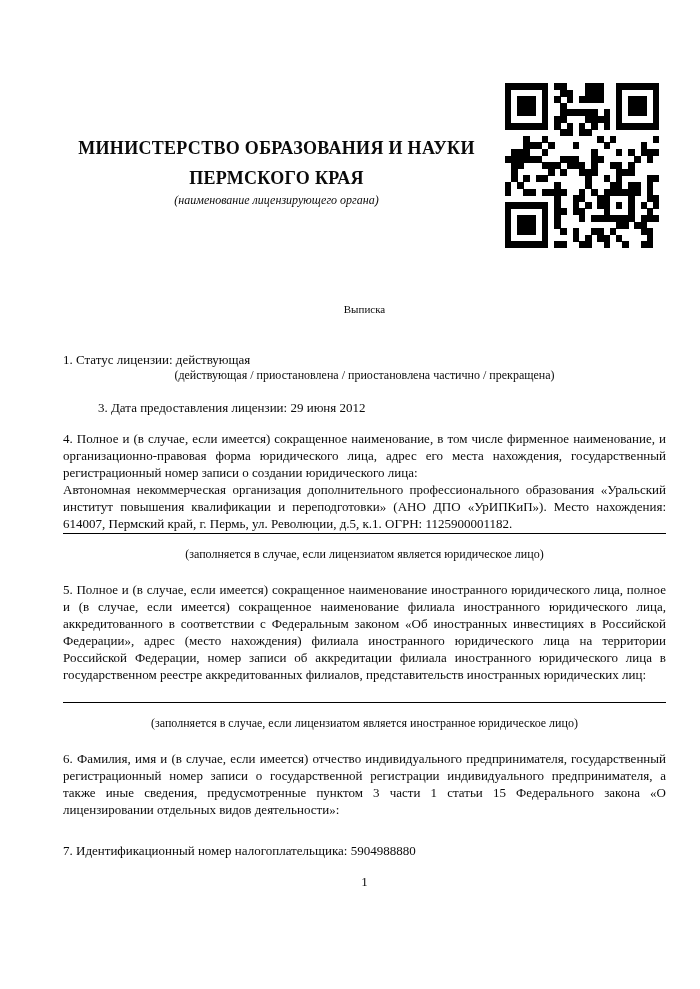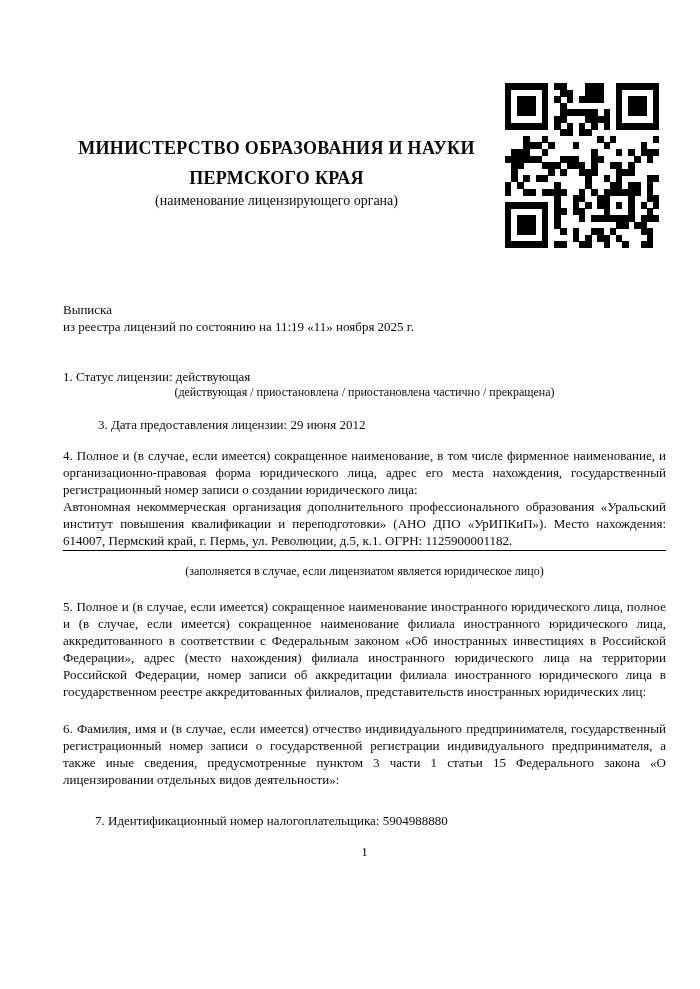--- a/index.html
+++ b/index.html
@@ -26,37 +26,39 @@
     width: 427px;
     text-align: center;
   }
   .ministry-line {
     font-size: 18px;
     font-weight: bold;
     line-height: 30px;
     letter-spacing: 0.3px;
   }
   .header-caption {
-    font-size: 14px;
+    font-size: 12px;
     line-height: 13px;
     margin-top: 1px;
+    font-style: italic;
   }
   .qr {
     position: absolute;
     top: 83px;
     left: 505px;
     width: 154px;
     height: 165px;
   }
   .qr svg { display: block; width: 100%; height: 100%; }
 
   
   .doc-title {
     margin-top: 94px;
-    font-size: 13px;
+    text-align: center;
+    font-size: 11px;
     line-height: 17px;
   }
 
   
   .para {
     font-size: 13px;
     line-height: 17px;
   }
   .statute, .value { text-align: justify; }
   .sub-caption {
@@ -71,21 +73,21 @@
   .p1 { margin-top: 33px; }
   .p1 .sub-caption { margin-top: 1px; }
   .p2 { margin-top: 18px; }
   .p3 { margin-top: 17px; margin-left: 35px; }
   .p4 { margin-top: 14px; }
   .p4 .rule-caption { margin-top: 1px; }
   .p5 { margin-top: 20px; }
   .p5 .rule-caption { margin-top: 19px; }
   .p6 { margin-top: 20px; }
   .p6 .rule-caption { margin-top: 12px; }
-  .p7 { margin-top: 24px; margin-left: 32px; }
+  .p7 { margin-top: 24px; }
 
   
   .page-number {
     margin-top: 14px;
     text-align: center;
     font-size: 13px;
     line-height: 17px;
   }
 </style>
 </head>
@@ -389,39 +391,39 @@
   </div>
 
   <div class="header-text">
     <div class="ministry-line">МИНИСТЕРСТВО ОБРАЗОВАНИЯ И НАУКИ</div>
     <div class="ministry-line">ПЕРМСКОГО КРАЯ</div>
     <div class="header-caption">(наименование лицензирующего органа)</div>
   </div>
 
   <div class="doc-title">
     <div>Выписка</div>
-    <div>из реестра лицензий по состоянию на 11:19 «11» ноября 2025 г.</div>
   </div>
 
   <div class="para p1">
     <div>1. Статус лицензии: действующая</div>
     <div class="sub-caption">(действующая / приостановлена / приостановлена частично / прекращена)</div>
   </div>
 
 
   <div class="para p3">3. Дата предоставления лицензии: 29 июня 2012</div>
 
   <div class="para p4">
     <div class="statute">4. Полное и (в случае, если имеется) сокращенное наименование, в том числе фирменное наименование, и организационно-правовая форма юридического лица, адрес его места нахождения, государственный регистрационный номер записи о создании юридического лица:</div>
     <div class="value">Автономная некоммерческая организация дополнительного профессионального образования «Уральский институт повышения квалификации и переподготовки» (АНО ДПО «УрИПКиП»). Место нахождения: 614007, Пермский край, г. Пермь, ул. Революции, д.5, к.1. ОГРН: 1125900001182.</div>
     <div class="sub-caption rule-caption">(заполняется в случае, если лицензиатом является юридическое лицо)</div>
   </div>
 
   <div class="para p5">
     <div class="statute">5. Полное и (в случае, если имеется) сокращенное наименование иностранного юридического лица, полное и (в случае, если имеется) сокращенное наименование филиала иностранного юридического лица, аккредитованного в соответствии с Федеральным законом «Об иностранных инвестициях в Российской Федерации», адрес (место нахождения) филиала иностранного юридического лица на территории Российской Федерации, номер записи об аккредитации филиала иностранного юридического лица в государственном реестре аккредитованных филиалов, представительств иностранных юридических лиц:</div>
+    <div class="sub-caption rule-caption">(заполняется в случае, если лицензиатом является иностранное юридическое лицо)</div>
   </div>
 
   <div class="para p6">
     <div class="statute">6. Фамилия, имя и (в случае, если имеется) отчество индивидуального предпринимателя, государственный регистрационный номер записи о государственной регистрации индивидуального предпринимателя, а также иные сведения, предусмотренные пунктом 3 части 1 статьи 15 Федерального закона «О лицензировании отдельных видов деятельности»:</div>
   </div>
 
   <div class="para p7">7. Идентификационный номер налогоплательщика: 5904988880</div>
 
   <div class="page-number">1</div>
 

